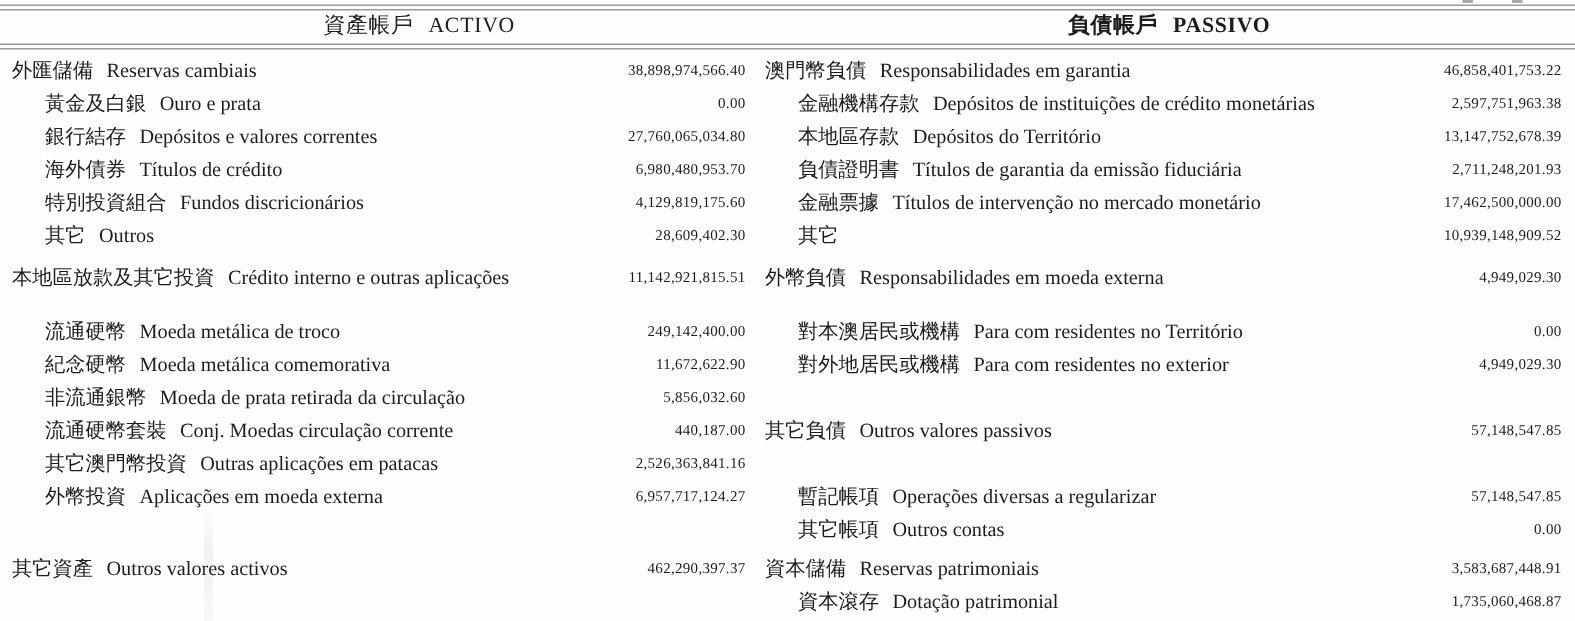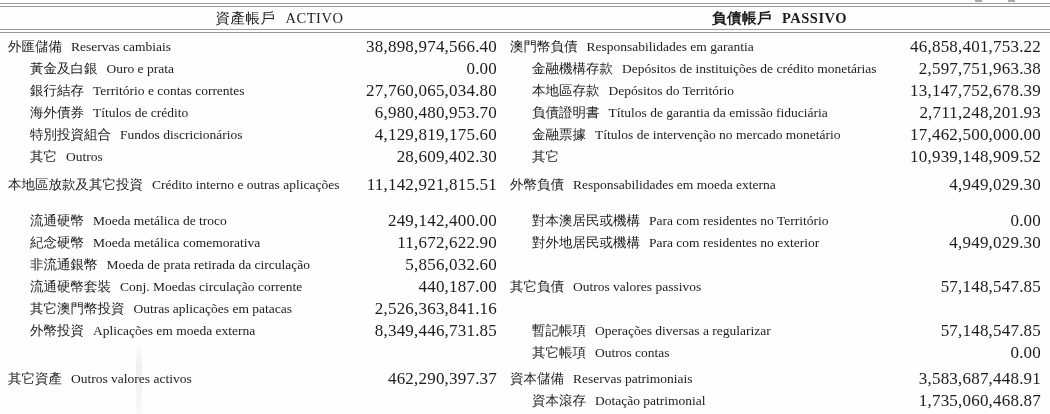--- a/index.html
+++ b/index.html
@@ -8,35 +8,35 @@
     width:1050px; height:414px;
     font-family:"Liberation Serif","DejaVu Serif",serif;
     color:#1c1c1c; overflow:hidden;
   }
   .sheet { position:relative; width:1050px; height:414px; background:#fefefe; padding-top:3px; }
   .rule {
     height:4px;
     border-top:1px solid #9a9a9a;
     border-bottom:1px solid #9a9a9a;
   }
-  .header-band { display:flex; height:22px; align-items:center; }
+  .header-band { display:flex; height:22px; }
   .header-cell { width:50%; text-align:center; font-size:14.5px; letter-spacing:0.5px; white-space:nowrap; }
   .header-cell.left { transform:translateX(17px); }
   .header-cell.right { transform:translateX(-8px);font-weight:bold; }
   .header-cell .latin { margin-left:10px; }
 
   .content { display:flex; margin-top:3px; }
   .half { display:flex; flex-direction:column; }
   .half.activo  { width:507px; padding-left:8px;  padding-right:10px; }
   .half.passivo { width:543px; padding-left:3px;  padding-right:9px;text-align:right; }
 
   .row { display:flex; align-items:center; height:22px; font-size:13.5px; white-space:nowrap; }
   .row.sub { padding-left:22px; }
   .row .pt { margin-left:9px; }
-  .row .val { margin-left:auto; font-size:17px; letter-spacing:0.2px; }
+  .row .val { margin-left:auto; font-size:10px; letter-spacing:0.2px; }
 
   .gap6  { height:6px; }
   .gap14 { height:14px; }
   .gap26 { height:26px; }
   .gap4  { height:4px; }
   .rowblank { height:22px; }
 
   
   .smudge {
     position:absolute; left:136px; top:338px; width:6px; height:76px;
@@ -77,21 +77,21 @@
         <span class="pt">Reservas cambiais</span>
         <span class="val">38,898,974,566.40</span>
       </div>
       <div class="row sub">
         <span class="zh">黃金及白銀</span>
         <span class="pt">Ouro e prata</span>
         <span class="val">0.00</span>
       </div>
       <div class="row sub">
         <span class="zh">銀行結存</span>
-        <span class="pt">Território e contas correntes</span>
+        <span class="pt">Depósitos e valores correntes</span>
         <span class="val">27,760,065,034.80</span>
       </div>
       <div class="row sub">
         <span class="zh">海外債券</span>
         <span class="pt">Títulos de crédito</span>
         <span class="val">6,980,480,953.70</span>
       </div>
       <div class="row sub">
         <span class="zh">特別投資組合</span>
         <span class="pt">Fundos discricionários</span>
@@ -134,21 +134,21 @@
         <span class="val">440,187.00</span>
       </div>
       <div class="row sub">
         <span class="zh">其它澳門幣投資</span>
         <span class="pt">Outras aplicações em patacas</span>
         <span class="val">2,526,363,841.16</span>
       </div>
       <div class="row sub">
         <span class="zh">外幣投資</span>
         <span class="pt">Aplicações em moeda externa</span>
-        <span class="val">8,349,446,731.85</span>
+        <span class="val">6,957,717,124.27</span>
       </div>
 
       <div class="gap26"></div>
 
       <div class="row main">
         <span class="zh">其它資產</span>
         <span class="pt">Outros valores activos</span>
         <span class="val">462,290,397.37</span>
       </div>
     </div>

